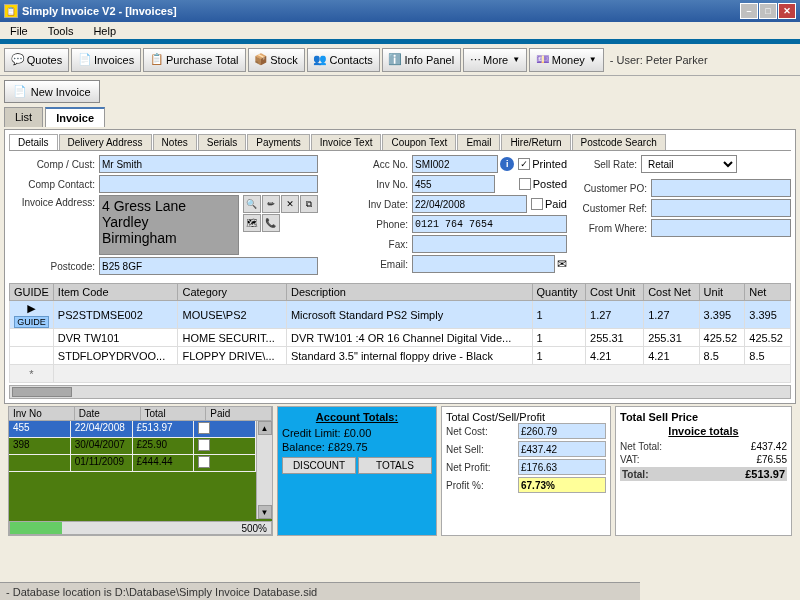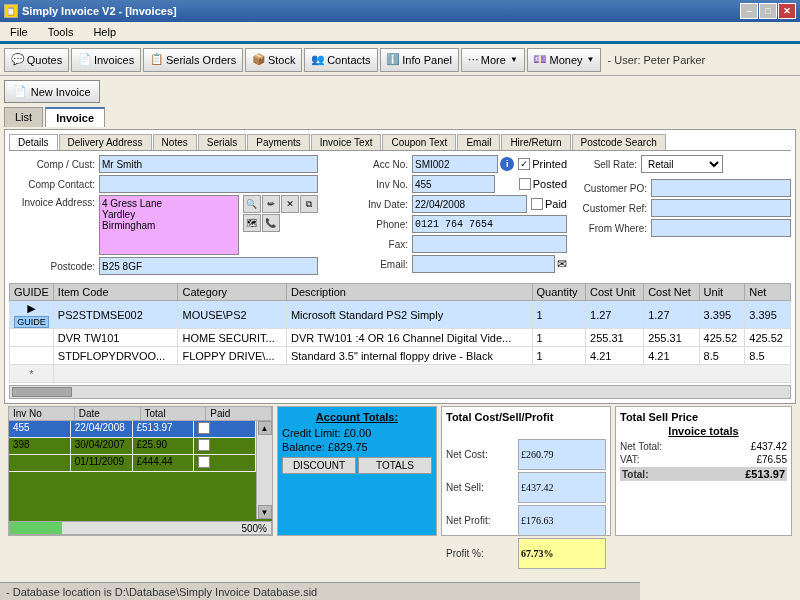--- a/index.html
+++ b/index.html
@@ -10,21 +10,21 @@
       background: linear-gradient(to bottom, #4a7ab5 0%, #2a5a9f 100%);
       height: 22px; display: flex; align-items: center; justify-content: space-between;
       padding: 0 4px; color: white; font-size: 11px; font-weight: bold;
     }
     .title-bar-left { display: flex; align-items: center; gap: 4px; }
     .title-bar-icon { width: 14px; height: 14px; background: #ffd700; border: 1px solid #aaa; font-size: 8px; display: flex; align-items: center; justify-content: center; }
 
     
     .menu-bar {
       background: #f0ece0; height: 22px; display: flex; align-items: center;
-      padding: 0 4px; border-bottom: 3px solid #0369a1; gap: 8px;
+      padding: 0 4px; border-bottom: 5px solid #0369a1; gap: 8px;
     }
     .menu-item { padding: 2px 6px; cursor: pointer; font-size: 11px; }
 
     
     .toolbar {
       background: #f0ece0; height: 32px; display: flex; align-items: center;
       padding: 0 4px; border-bottom: 1px solid #aaa; gap: 2px;
     }
     .toolbar-btn {
       display: flex; align-items: center; gap: 2px; padding: 2px 6px;
@@ -66,21 +66,21 @@
     .form-mid { flex: 1; }
     .form-right { flex: 0 0 220px; }
 
     .form-row { display: flex; align-items: center; margin-bottom: 2px; }
     .form-label { width: 90px; text-align: right; padding-right: 4px; color: #333; font-size: 10px; white-space: nowrap; }
     .form-input {
       flex: 1; height: 18px; background: #cce4ff; border: 1px solid #888;
       padding: 0 2px; font-size: 10px;
     }
 
-    .address-box { height: 60px; background: #f0abfc; border: 1px solid #888; padding: 2px; font-size: 10px; flex: 1; }
+    .address-box { height: 60px; background: #a3a3a3; border: 1px solid #888; padding: 2px; font-size: 14px; flex: 1; }
     .addr-icons { display: flex; flex-direction: column; gap: 1px; margin-left: 2px; }
     .addr-icon-row { display: flex; gap: 1px; }
     .addr-btn { width: 18px; height: 18px; background: #ddd; border: 1px solid #999; display: flex; align-items: center; justify-content: center; font-size: 9px; cursor: pointer; }
 
     
     .items-table { width: 100%; border-collapse: collapse; margin-top: 2px; font-size: 10px; }
     .items-table th { background: #d0d0d0; border: 1px solid #aaa; padding: 2px 4px; text-align: left; font-weight: normal; }
     .items-table td { border: 1px solid #ddd; padding: 1px 4px; height: 18px; }
     .items-table .guide-btn { background: #99ccff; border: 1px solid #6699cc; padding: 0 2px; font-size: 9px; cursor: pointer; }
     .items-table tr.selected td { background: #cce4ff; }
@@ -105,24 +105,24 @@
 
     
     .account-totals { flex: 0 0 160px; border: 1px solid #aaa; background: #0ea5e9; padding: 4px; }
     .acct-title { font-weight: bold; text-align: center; margin-bottom: 4px; font-size: 11px; text-decoration: underline; }
     .acct-row { display: flex; justify-content: space-between; margin-bottom: 2px; font-size: 10px; }
     .acct-btns { display: flex; gap: 2px; margin-top: 4px; }
     .acct-btn { flex: 1; padding: 2px 4px; background: #ddd; border: 1px solid #999; cursor: pointer; font-size: 10px; text-align: center; }
 
     
     .csp-panel { flex: 0 0 170px; border: 1px solid #aaa; background: white; padding: 4px; }
-    .csp-title { font-weight: bold; margin-bottom: 16px; font-size: 11px; }
+    .csp-title { font-weight: normal; margin-bottom: 0; font-size: 11px; }
     .csp-row { display: flex; align-items: center; margin-bottom: 2px; gap: 2px; }
     .csp-label { font-size: 10px; width: 70px; color: #333; }
-    .csp-val { flex: 1; height: 31px; background: #cce4ff; border: 1px solid #aaa; padding: 0 2px; font-size: 10px; display: flex; align-items: center; font-family: Liberation Serif, serif; }
+    .csp-val { flex: 1; height: 16px; background: #cce4ff; border: 1px solid #aaa; padding: 0 2px; font-size: 10px; display: flex; align-items: center; }
     .csp-val.highlight { background: #ffff99; }
     .profit-pct { font-weight: bold; font-size: 10px; }
 
     
     .sp-panel { flex: 1; border: 1px solid #aaa; background: white; padding: 4px; }
     .sp-title { font-weight: bold; margin-bottom: 2px; font-size: 11px; }
     .sp-subtitle { font-weight: bold; text-align: center; margin-bottom: 4px; font-size: 11px; text-decoration: underline; }
     .sp-row { display: flex; justify-content: space-between; align-items: center; margin-bottom: 2px; }
     .sp-label { font-size: 10px; color: #333; }
     .sp-val { font-size: 10px; color: #000; }
@@ -169,21 +169,21 @@
   <button class="toolbar-btn">
     <span>💬</span>
     <span>Quotes</span>
   </button>
   <button class="toolbar-btn">
     <span>📄</span>
     <span>Invoices</span>
   </button>
   <button class="toolbar-btn">
     <span>📋</span>
-    <span>Serials Orders</span>
+    <span>Purchase Total</span>
   </button>
   <button class="toolbar-btn">
     <span>📦</span>
     <span>Stock</span>
   </button>
   <button class="toolbar-btn">
     <span>👥</span>
     <span>Contacts</span>
   </button>
   <button class="toolbar-btn">
@@ -317,21 +317,21 @@
           <span class="form-label">Email:</span>
           <input class="form-input" value="" style="width: 120px;">
           <span style="margin-left:2px; font-size:12px; cursor:pointer;">✉</span>
         </div>
       </div>
 
       <div class="form-right">
 
         <div class="form-row">
           <span class="form-label" style="width:70px;">Sell Rate:</span>
-          <select class="sell-rate-select" style="width:82px;">
+          <select class="sell-rate-select" style="width:96px;">
             <option>Retail</option>
             <option>Trade</option>
           </select>
         </div>
 
         <div style="height:4px;"></div>
 
         <div class="form-row">
           <span class="form-label" style="width:80px;">Customer PO:</span>
           <input class="form-input" value="" style="width: 120px;">

